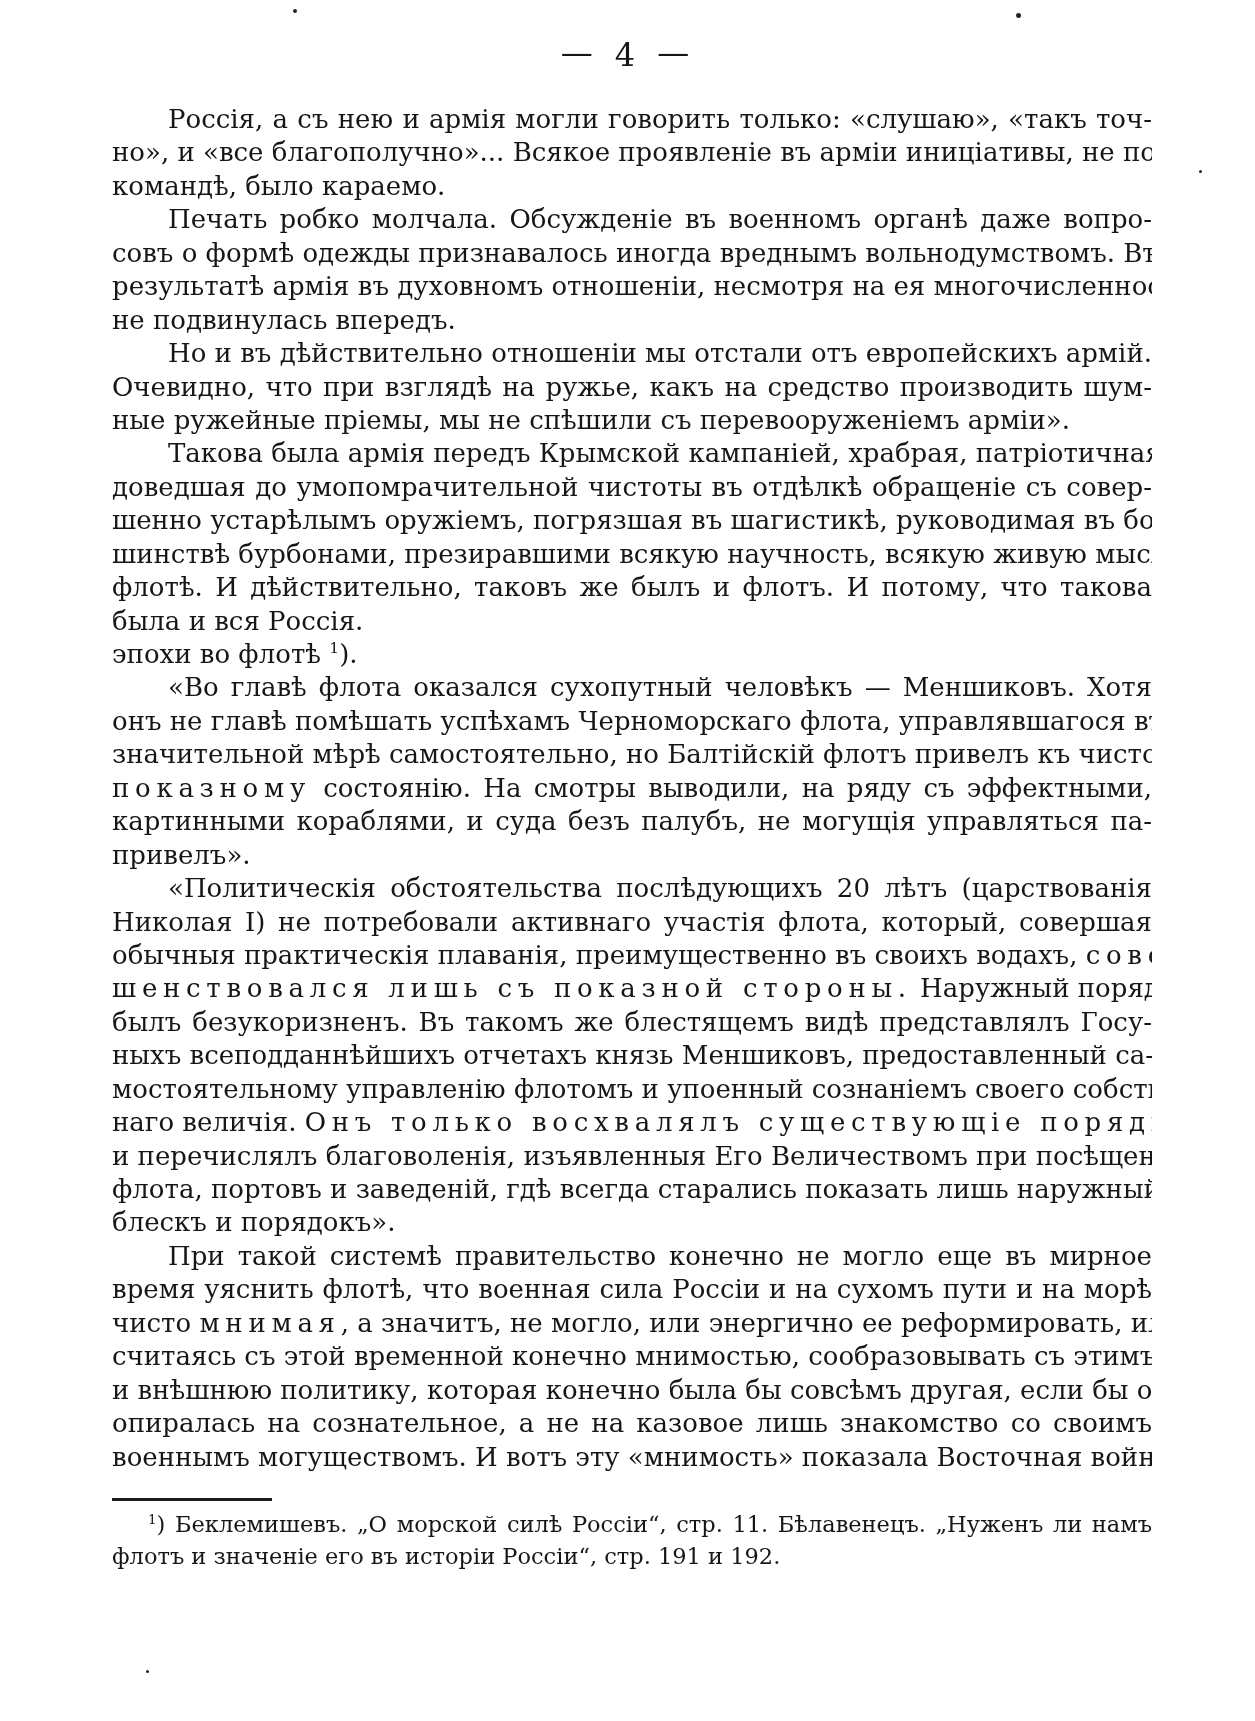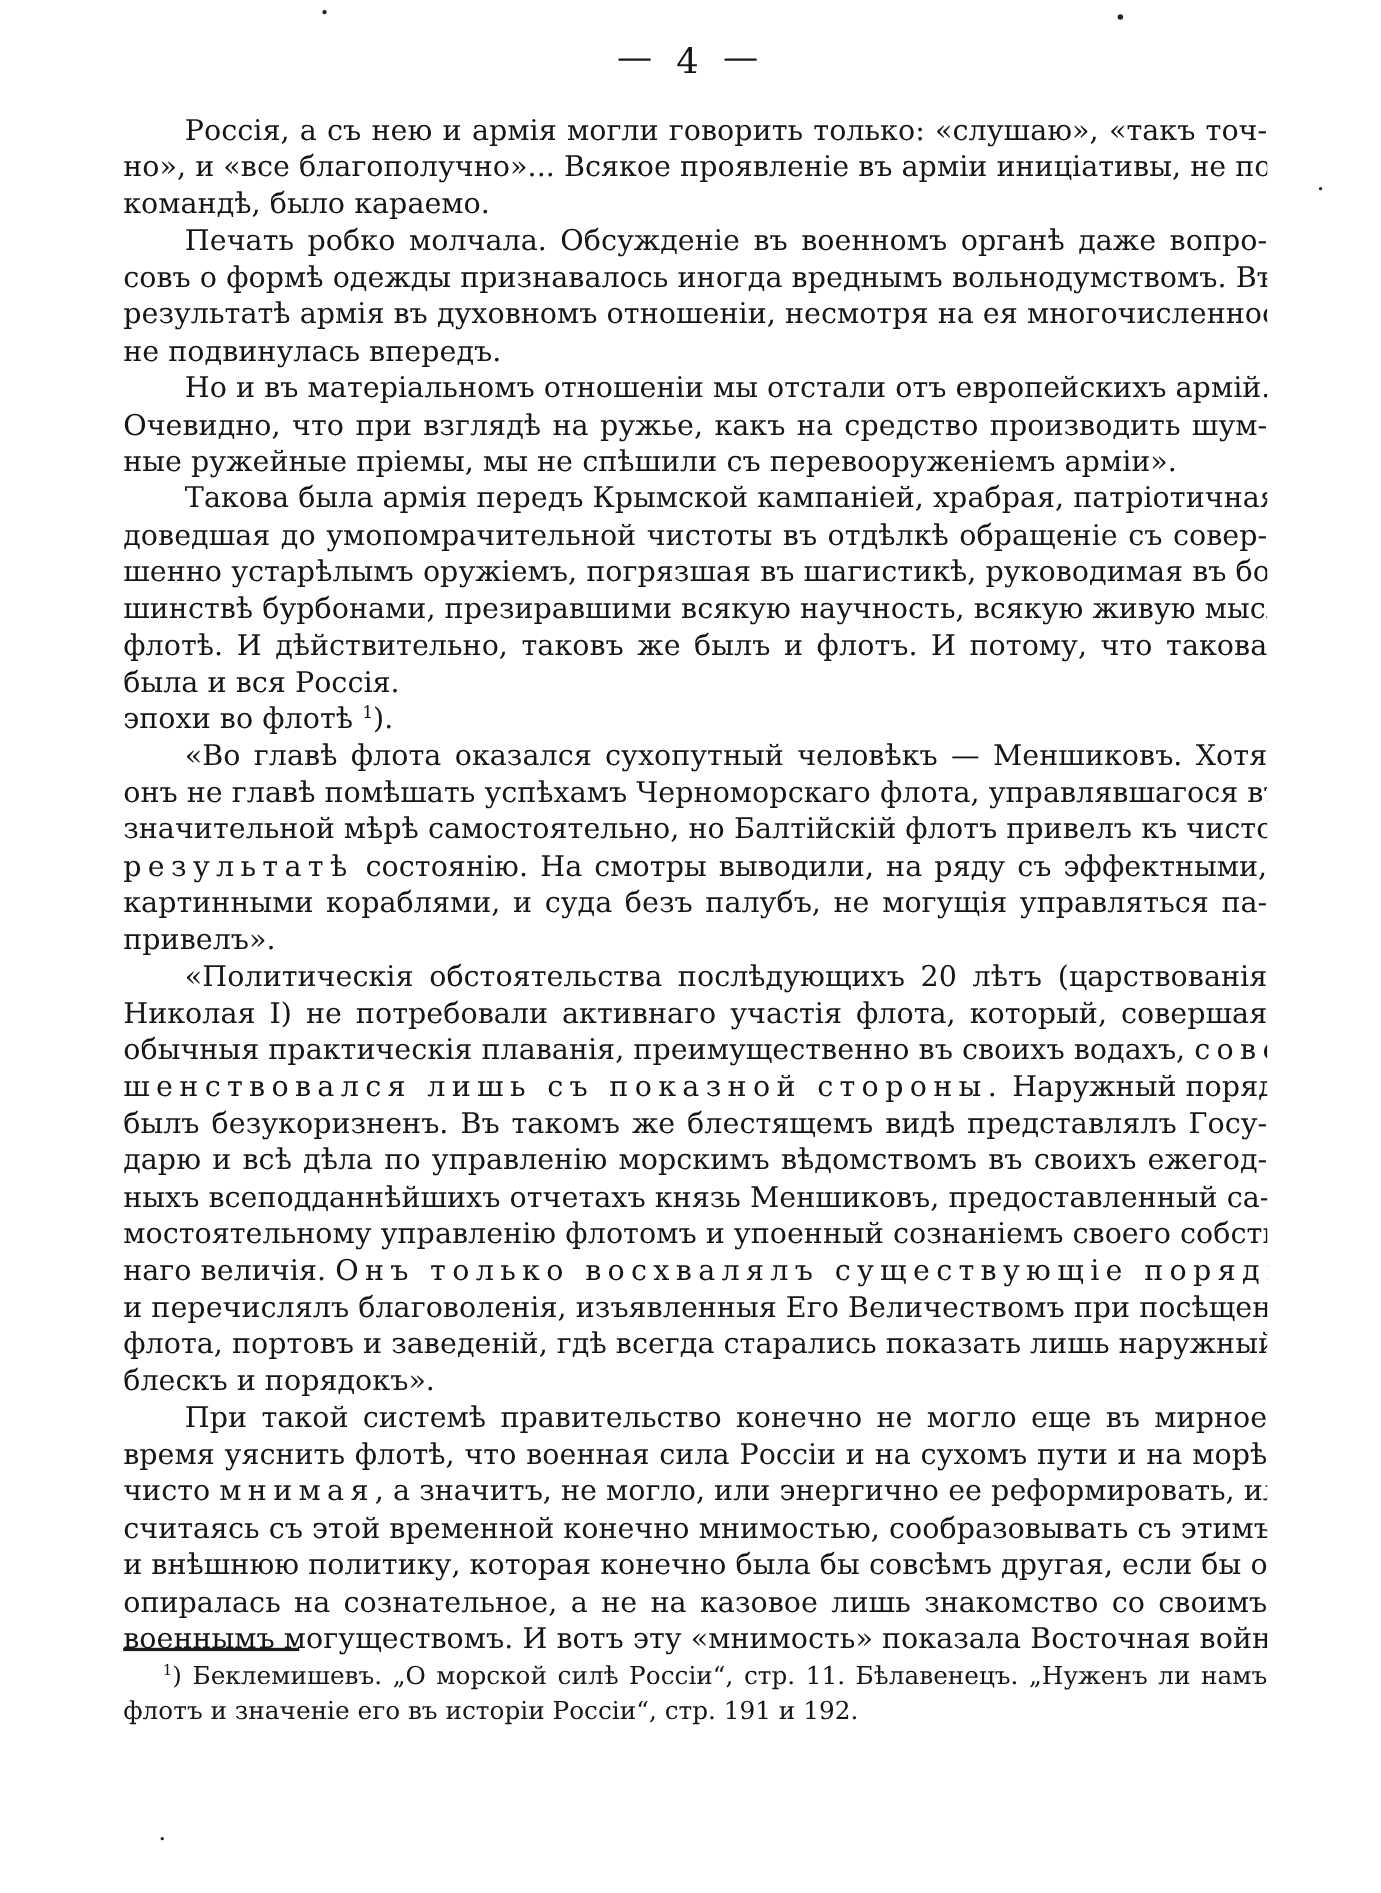--- a/index.html
+++ b/index.html
@@ -64,52 +64,51 @@
       <div class="line">но», и «все благополучно»... Всякое проявленіе въ арміи иниціативы, не по-</div>
       <div class="line last">командѣ, было караемо.</div>
     </div>
     <div class="para">
       <div class="line first">Печать робко молчала. Обсужденіе въ военномъ органѣ даже вопро-</div>
       <div class="line">совъ о формѣ одежды признавалось иногда вреднымъ вольнодумствомъ. Въ</div>
       <div class="line">результатѣ армія въ духовномъ отношеніи, несмотря на ея многочисленность,</div>
       <div class="line last">не подвинулась впередъ.</div>
     </div>
     <div class="para">
-      <div class="line first">Но и въ матеріальномъ отношеніи мы отстали отъ европейскихъ армій.</div>
+      <div class="line first">Но и въ дѣйствительно отношеніи мы отстали отъ европейскихъ армій.</div>
       <div class="line">Очевидно, что при взглядѣ на ружье, какъ на средство производить шум-</div>
       <div class="line last">ные ружейные пріемы, мы не спѣшили съ перевооруженіемъ арміи».</div>
     </div>
     <div class="para">
       <div class="line first">Такова была армія передъ Крымской кампаніей, храбрая, патріотичная,</div>
       <div class="line">доведшая до умопомрачительной чистоты въ отдѣлкѣ обращеніе съ совер-</div>
       <div class="line">шенно устарѣлымъ оружіемъ, погрязшая въ шагистикѣ, руководимая въ боль-</div>
       <div class="line last">шинствѣ бурбонами, презиравшими всякую научность, всякую живую мысль»...</div>
     </div>
     <div class="para">
       <div class="line">флотѣ. И дѣйствительно, таковъ же былъ и флотъ. И потому, что такова</div>
       <div class="line last">была и вся Россія.</div>
     </div>
     <div class="para">
       <div class="line last">эпохи во флотѣ <sup>1</sup>).</div>
     </div>
     <div class="para">
       <div class="line first">«Во главѣ флота оказался сухопутный человѣкъ — Меншиковъ. Хотя</div>
       <div class="line">онъ не главѣ помѣшать успѣхамъ Черноморскаго флота, управлявшагося въ</div>
       <div class="line">значительной мѣрѣ самостоятельно, но Балтійскій флотъ привелъ къ чисто</div>
-      <div class="line"><span class="sp">результатѣ</span> состоянію. На смотры выводили, на ряду съ эффектными,</div>
+      <div class="line"><span class="sp">показному</span> состоянію. На смотры выводили, на ряду съ эффектными,</div>
       <div class="line">картинными кораблями, и суда безъ палубъ, не могущія управляться па-</div>
       <div class="line last">привелъ».</div>
     </div>
     <div class="para">
       <div class="line first">«Политическія обстоятельства послѣдующихъ 20 лѣтъ (царствованія</div>
       <div class="line">Николая I) не потребовали активнаго участія флота, который, совершая</div>
       <div class="line">обычныя практическія плаванія, преимущественно въ своихъ водахъ, <span class="sp">совер-</span></div>
       <div class="line"><span class="sp">шенствовался лишь съ показной стороны.</span> Наружный порядокъ</div>
       <div class="line">былъ безукоризненъ. Въ такомъ же блестящемъ видѣ представлялъ Госу-</div>
-      <div class="line">дарю и всѣ дѣла по управленію морскимъ вѣдомствомъ въ своихъ ежегод-</div>
       <div class="line">ныхъ всеподданнѣйшихъ отчетахъ князь Меншиковъ, предоставленный са-</div>
       <div class="line">мостоятельному управленію флотомъ и упоенный сознаніемъ своего собствен-</div>
       <div class="line">наго величія. <span class="sp">Онъ только восхвалялъ существующіе порядки</span></div>
       <div class="line">и перечислялъ благоволенія, изъявленныя Его Величествомъ при посѣщеніяхъ</div>
       <div class="line">флота, портовъ и заведеній, гдѣ всегда старались показать лишь наружный</div>
       <div class="line last">блескъ и порядокъ».</div>
     </div>
     <div class="para">
       <div class="line first">При такой системѣ правительство конечно не могло еще въ мирное</div>
       <div class="line">время уяснить флотѣ, что военная сила Россіи и на сухомъ пути и на морѣ</div>

